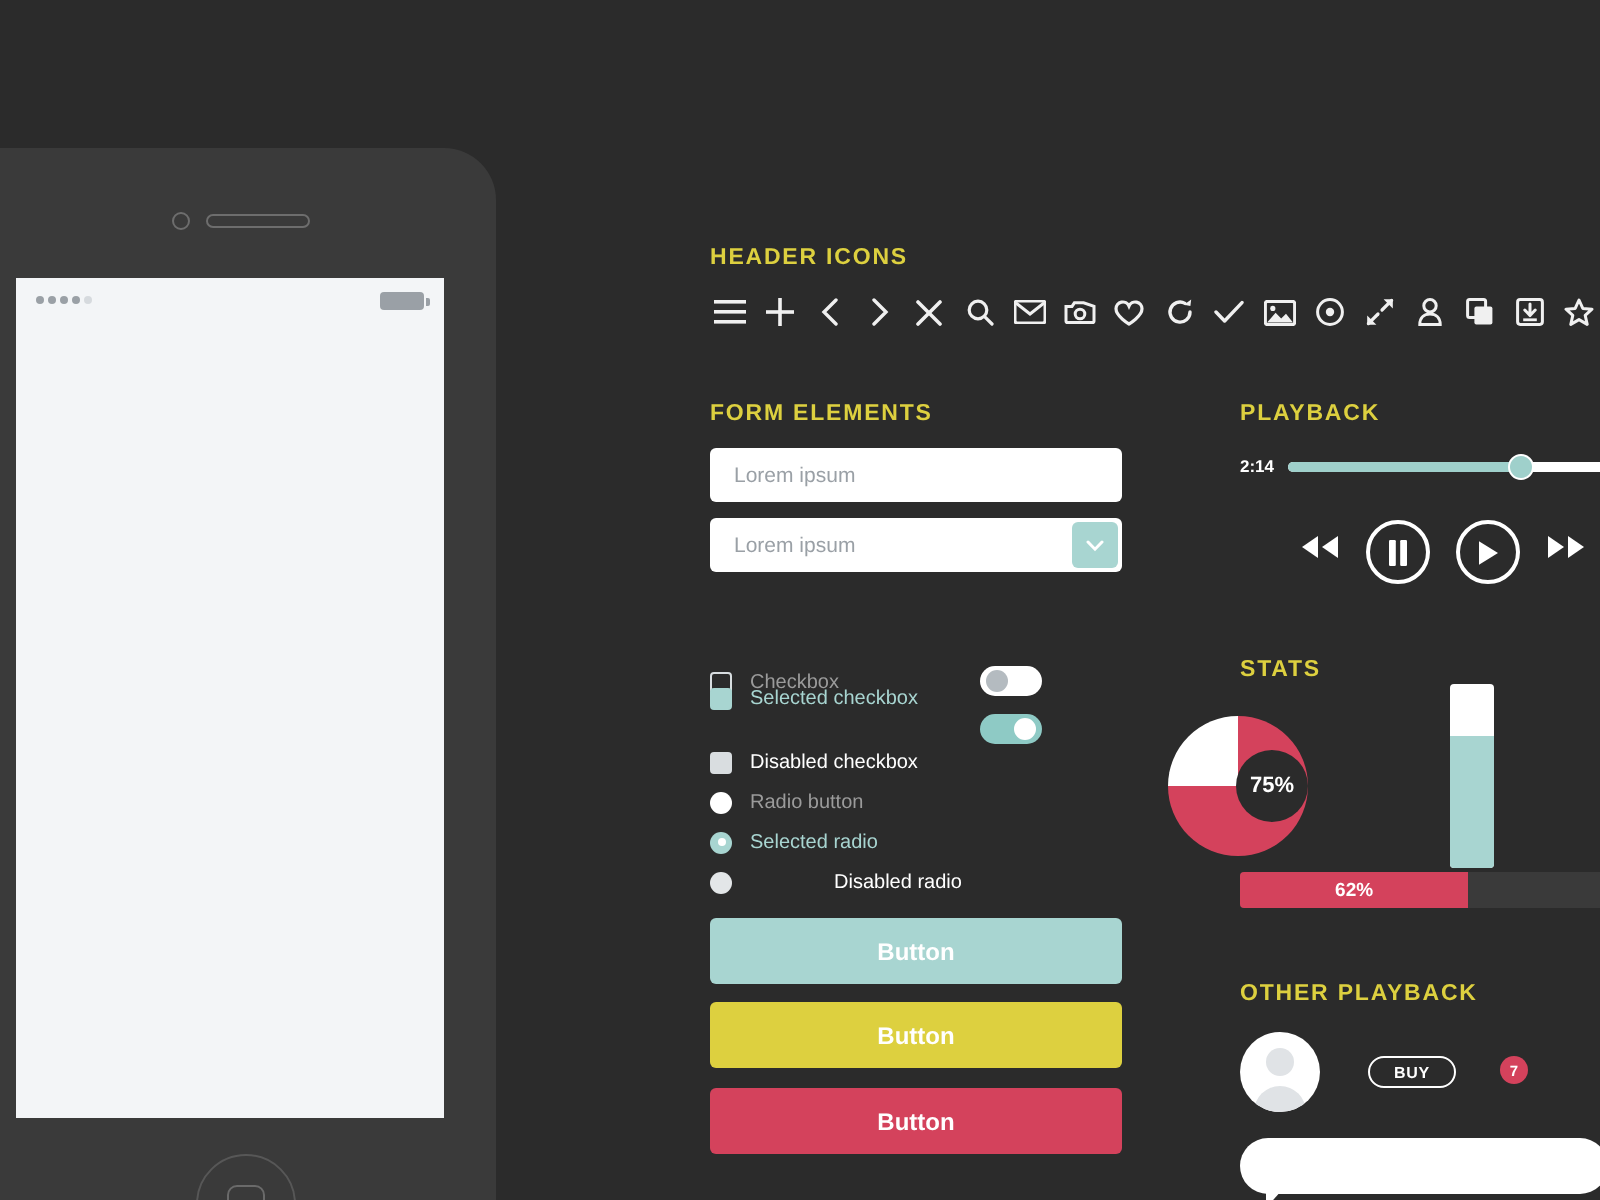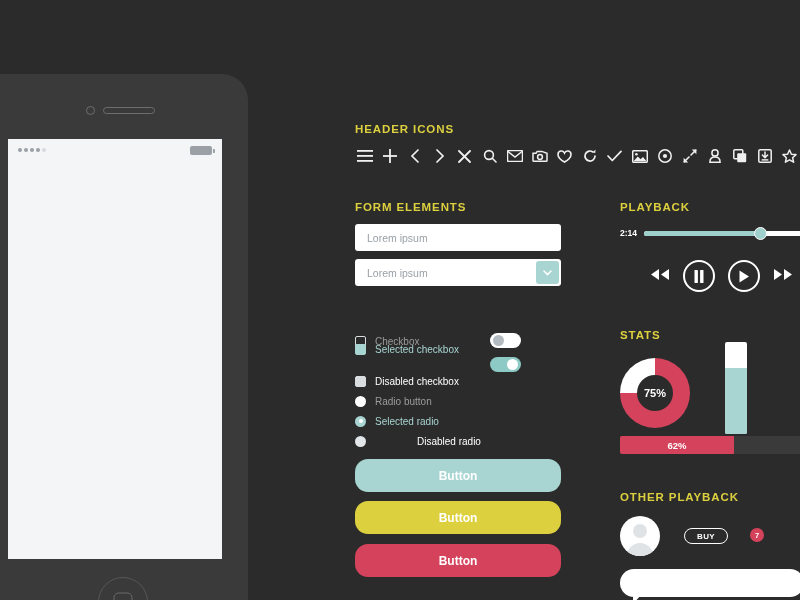--- a/index.html
+++ b/index.html
@@ -139,21 +139,21 @@
   .toggle.on  { background: #8ecac5; }
   .toggle .knob {
     position: absolute; top: 2px; width: 11px; height: 11px;
     border-radius: 50%;
   }
   .toggle.off .knob { left: 3px; background: #b4bbc0; }
   .toggle.on  .knob { right: 3px; background: #ffffff; }
 
   .btn {
     position: absolute; left: 355px; width: 206px; height: 33px;
-    border-radius: 13px; border: none;
+    border-radius: 3px; border: none;
     display: flex; align-items: center; justify-content: center;
     font-size: 12px; font-weight: bold; color: #ffffff;
     font-family: "Liberation Sans", sans-serif;
     cursor: pointer;
   }
   .btn.teal   { background: #a8d5d1; }
   .btn.yellow { background: #ddd03f; }
   .btn.red    { background: #d4425c; }
 
   
@@ -181,24 +181,24 @@
     color: #ffffff;
   }
   .pb-big {
     width: 32px; height: 32px; border-radius: 50%;
     border: 2.5px solid #ffffff;
     display:flex; align-items:center; justify-content:center;
   }
 
   
   .donut {
-    position: absolute; left: 620px; top: 316px;
+    position: absolute; left: 584px; top: 316px;
     width: 70px; height: 70px; border-radius: 50%;
     background: conic-gradient(#d4425c 0% 75%, #ffffff 75% 100%);
-    display:flex; align-items:center; justify-content:center;
+    display:flex; align-items:center; justify-content:flex-end;
   }
   .donut-hole {
     width: 36px; height: 36px; border-radius: 50%;
     background: #2b2b2b;
     display:flex; align-items:center; justify-content:center;
     color: #ffffff; font-size: 11px; font-weight: bold;
   }
   .vbar {
     position: absolute; left: 725px; top: 300px;
     width: 22px; height: 92px;

